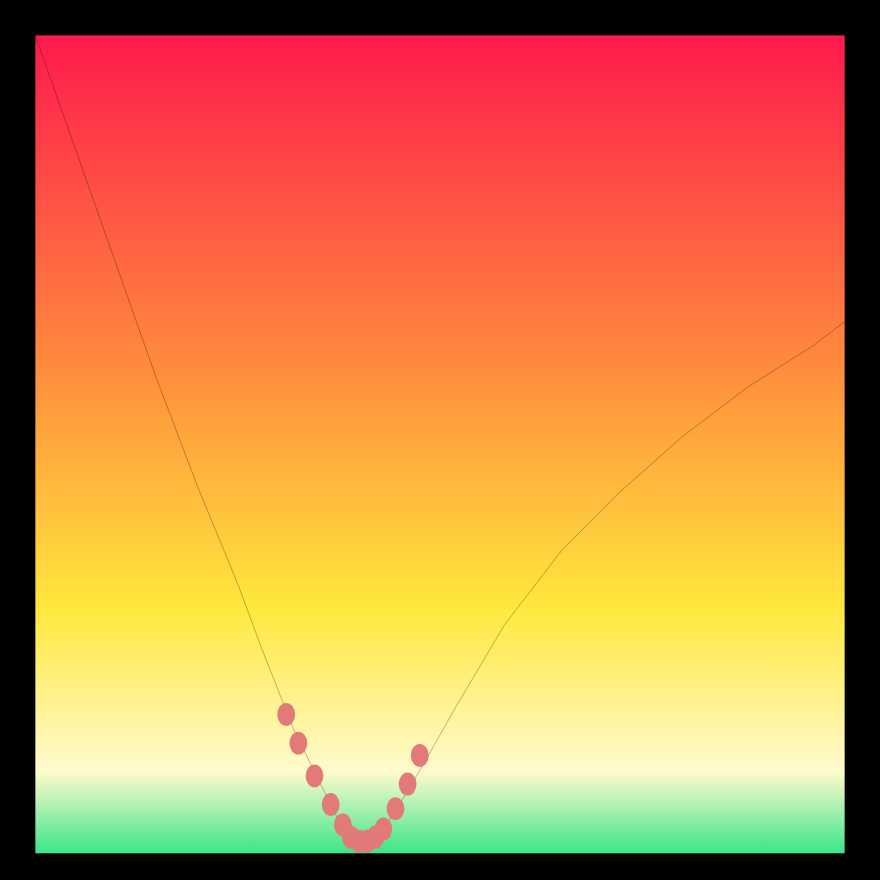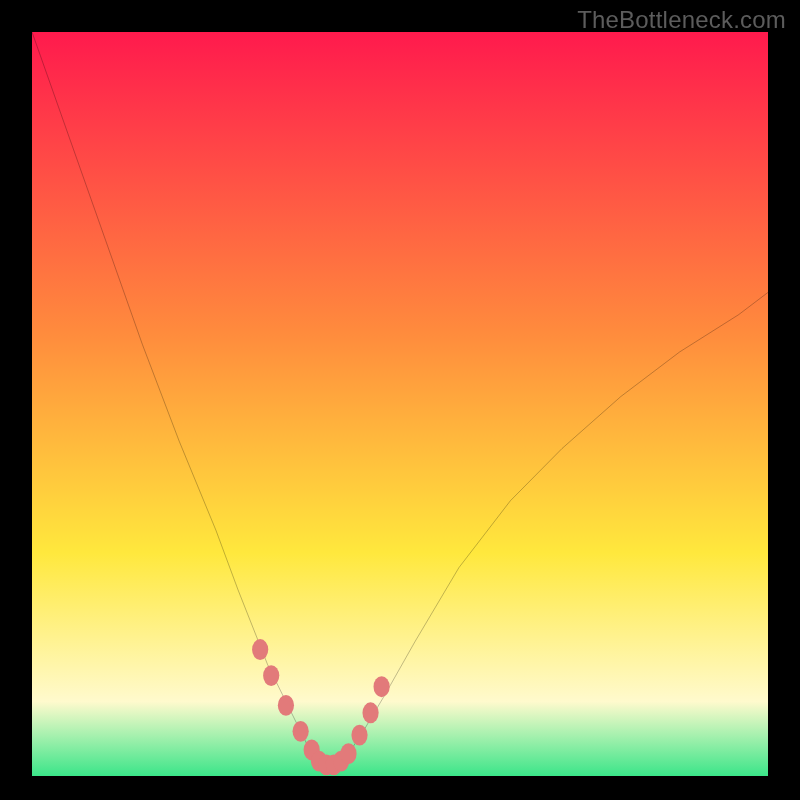--- a/index.html
+++ b/index.html
@@ -33,21 +33,20 @@
     color: #5c5c5c;
     font-size: 24px;
     font-weight: 500;
     letter-spacing: 0.2px;
   }
 </style>
 </head>
 <body>
 
 <div class="frame">
-  <div class="watermark">TheBottleneck.com</div>
   <svg class="plot-area" viewBox="0 0 100 100" preserveAspectRatio="none">
     <defs>
       <linearGradient id="bg-grad" x1="0" y1="0" x2="0" y2="1">
         <stop id="g0" offset="0%" stop-color="#ff1a4d"></stop>
         <stop id="g1" offset="40%" stop-color="#ff8a3d"></stop>
         <stop id="g2" offset="70%" stop-color="#ffe83d"></stop>
         <stop id="g3" offset="90%" stop-color="#fffacd"></stop>
         <stop id="g4" offset="100%" stop-color="#3be589"></stop>
       </linearGradient>
     </defs>

